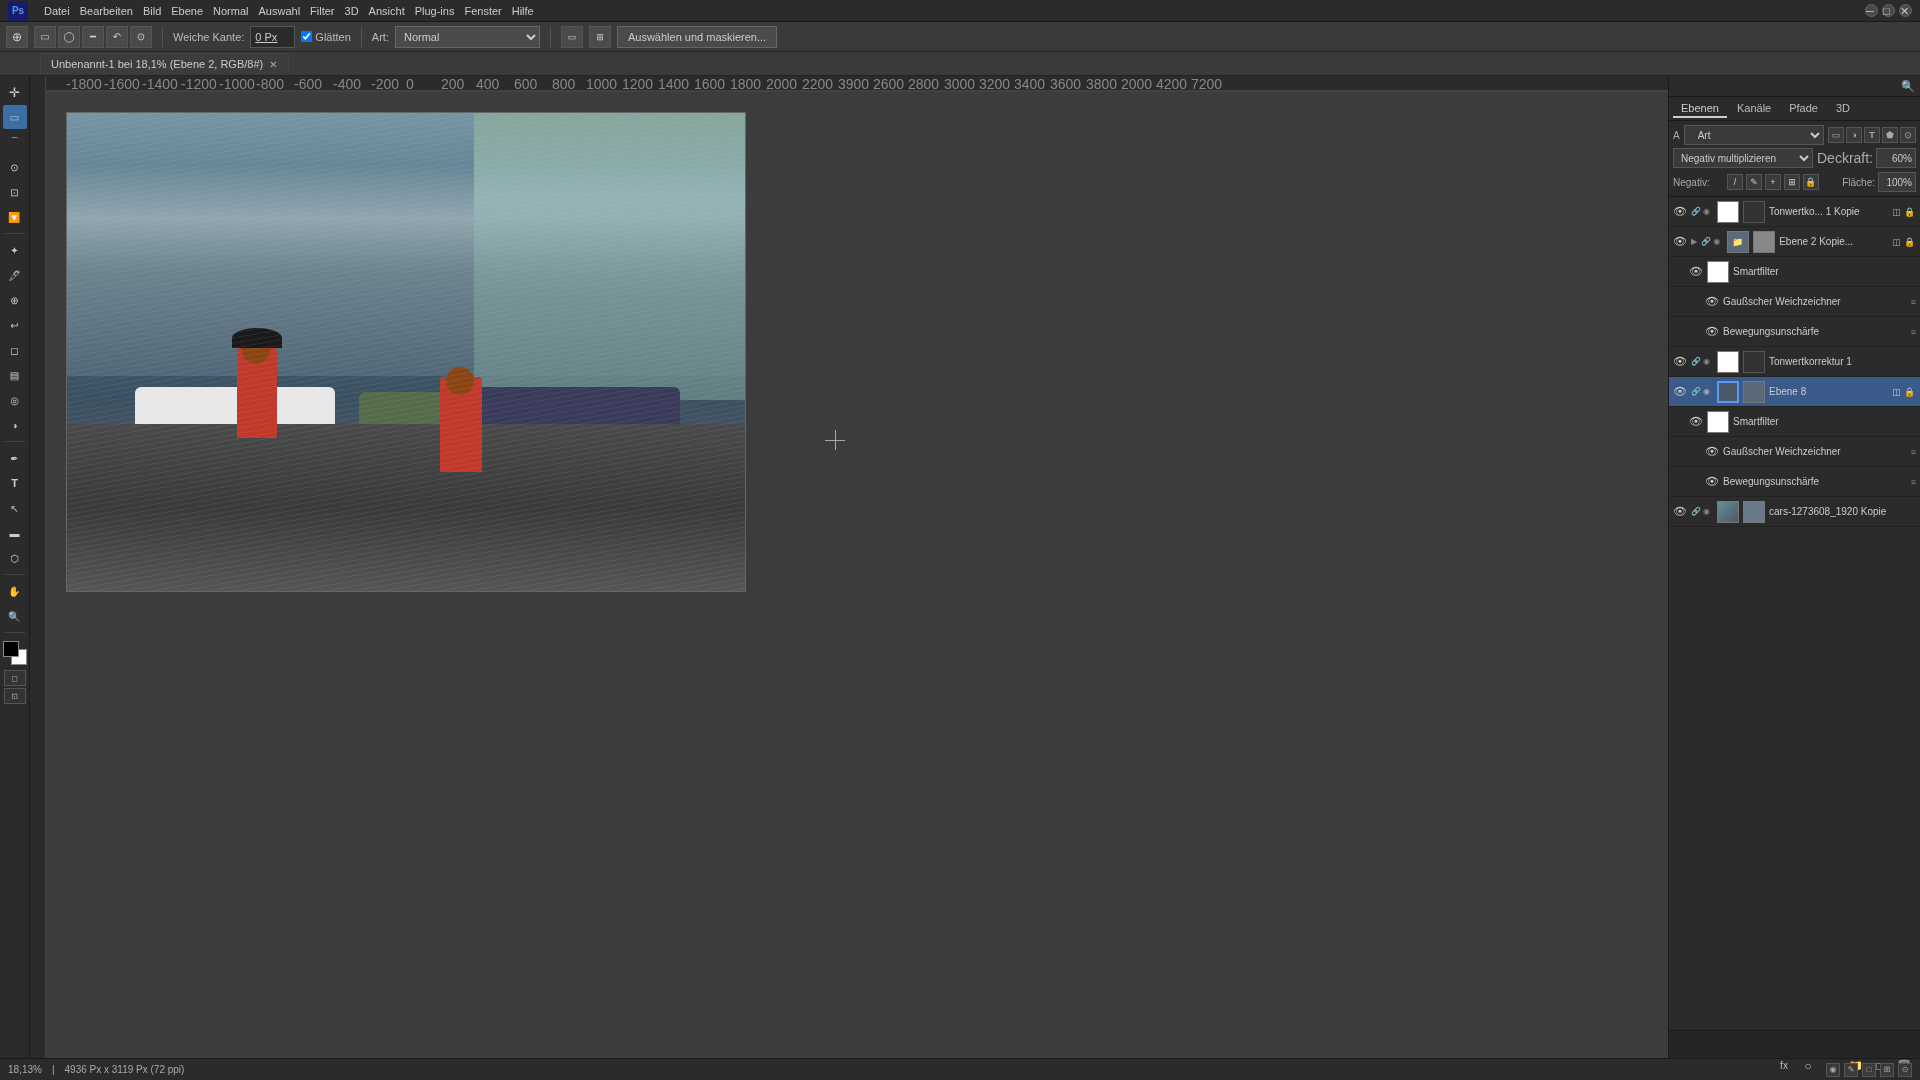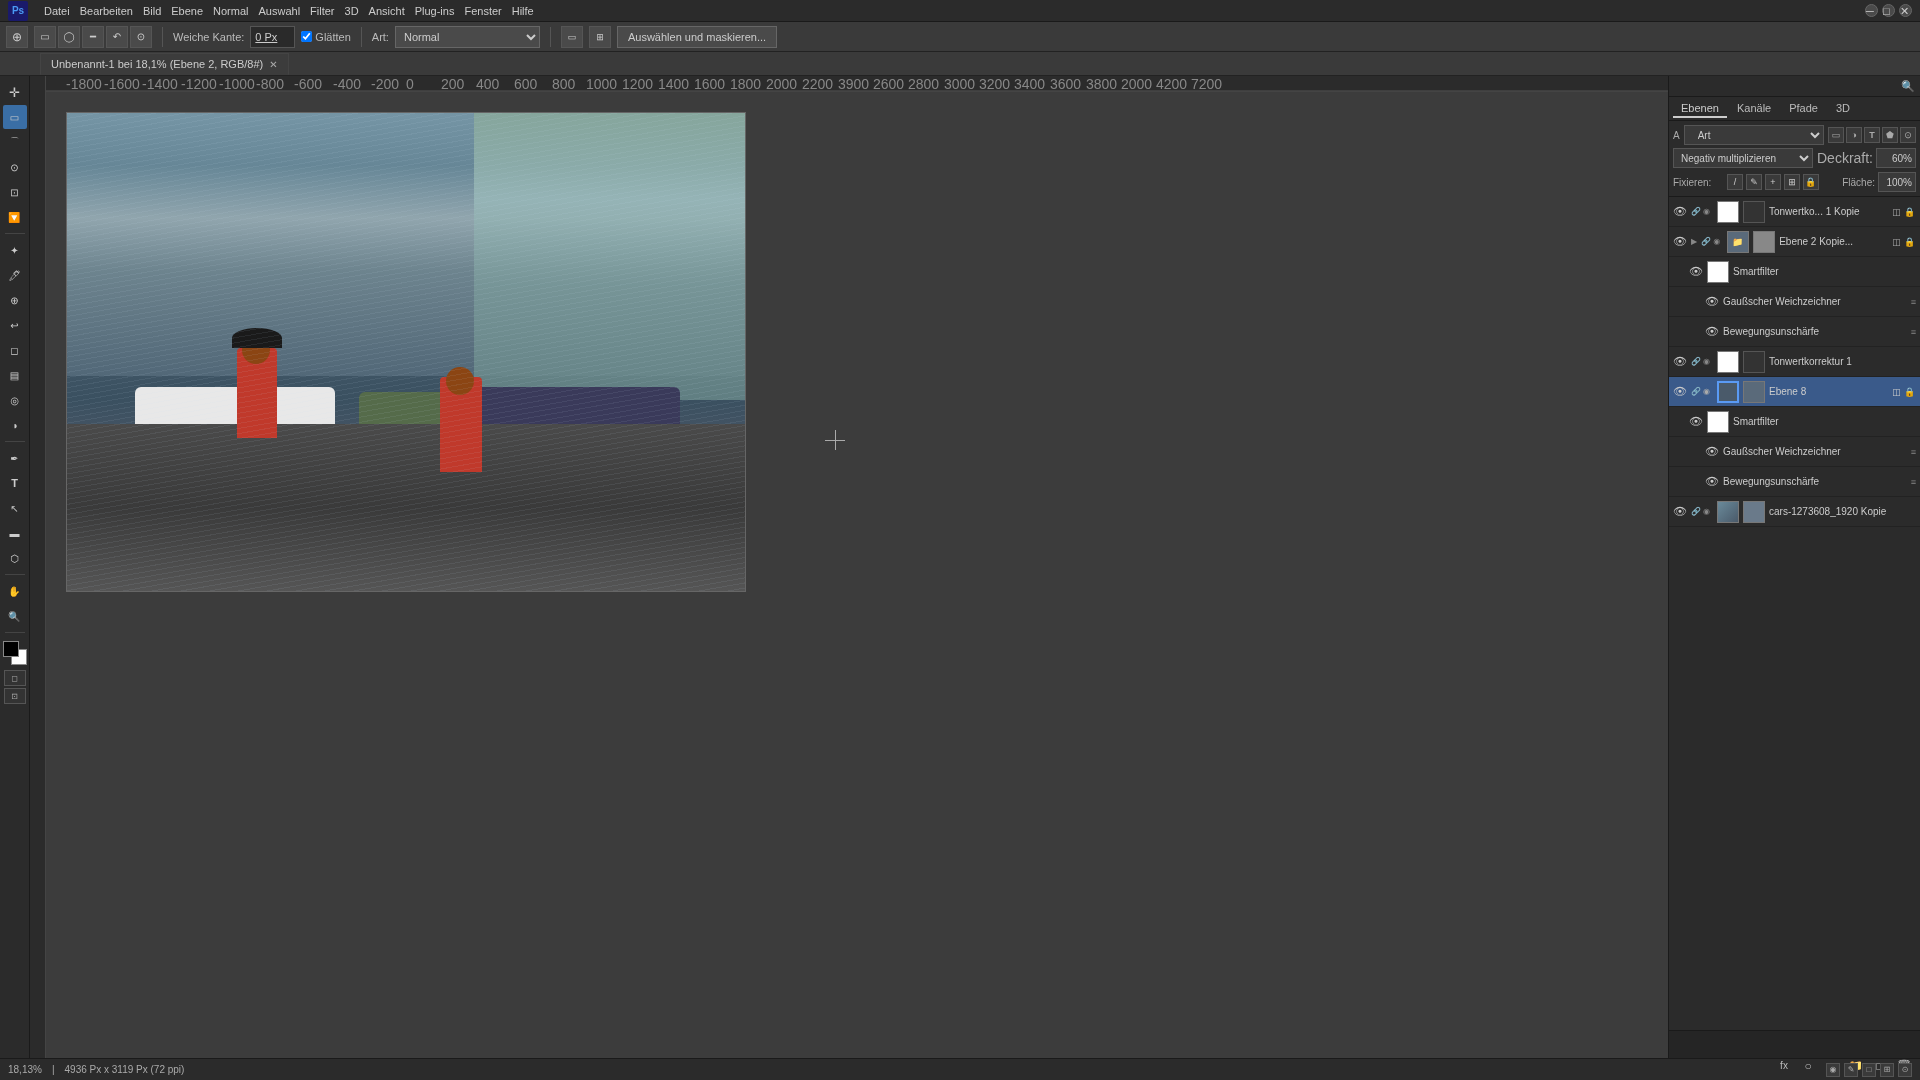--- a/index.html
+++ b/index.html
@@ -675,21 +675,21 @@
           <option>Negativ multiplizieren</option>
           <option>Normal</option>
           <option>Multiplizieren</option>
           <option>Negativ multiplizieren</option>
         </select>
         <span class="layer-ctrl-label" style="width:55px;font-size:14px;color:#aaa;text-align:right;">Deckraft:</span>
         <input type="text" class="layer-num" value="60%" style="">
       </div>
 
       <div style="display:flex;align-items:center;gap:4px;">
-        <span style="font-size:10px;color:#aaa;width:50px;">Fixieren:</span>
+        <span style="font-size:10px;color:#aaa;width:50px;">Negativ:</span>
         <div class="lock-icons">
           <div class="lock-icon">/</div>
           <div class="lock-icon">✎</div>
           <div class="lock-icon">+</div>
           <div class="lock-icon">⊞</div>
           <div class="lock-icon">🔒</div>
         </div>
         <div style="margin-left:auto;display:flex;align-items:center;gap:3px;">
           <span style="font-size:10px;color:#aaa;">Fläche:</span>
           <input type="text" class="layer-num" value="100%" style="width: 38px;">

